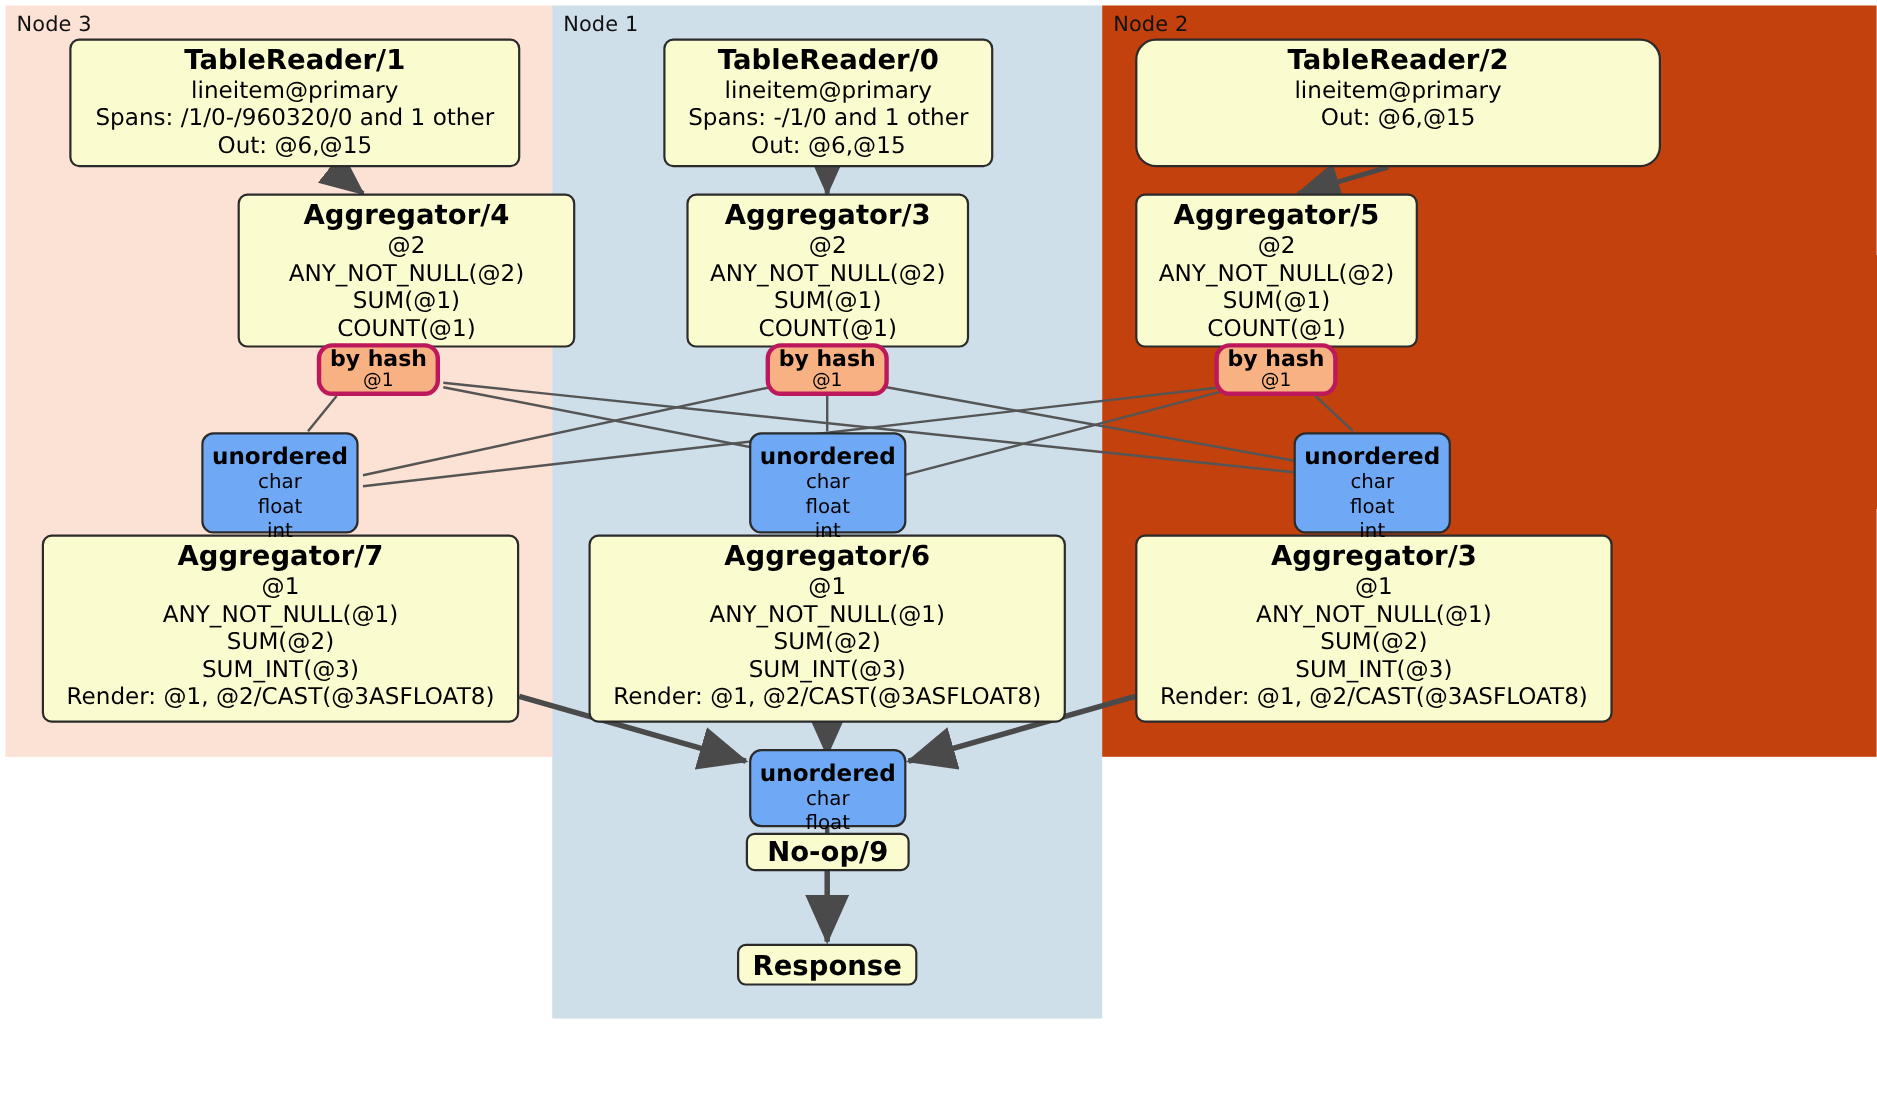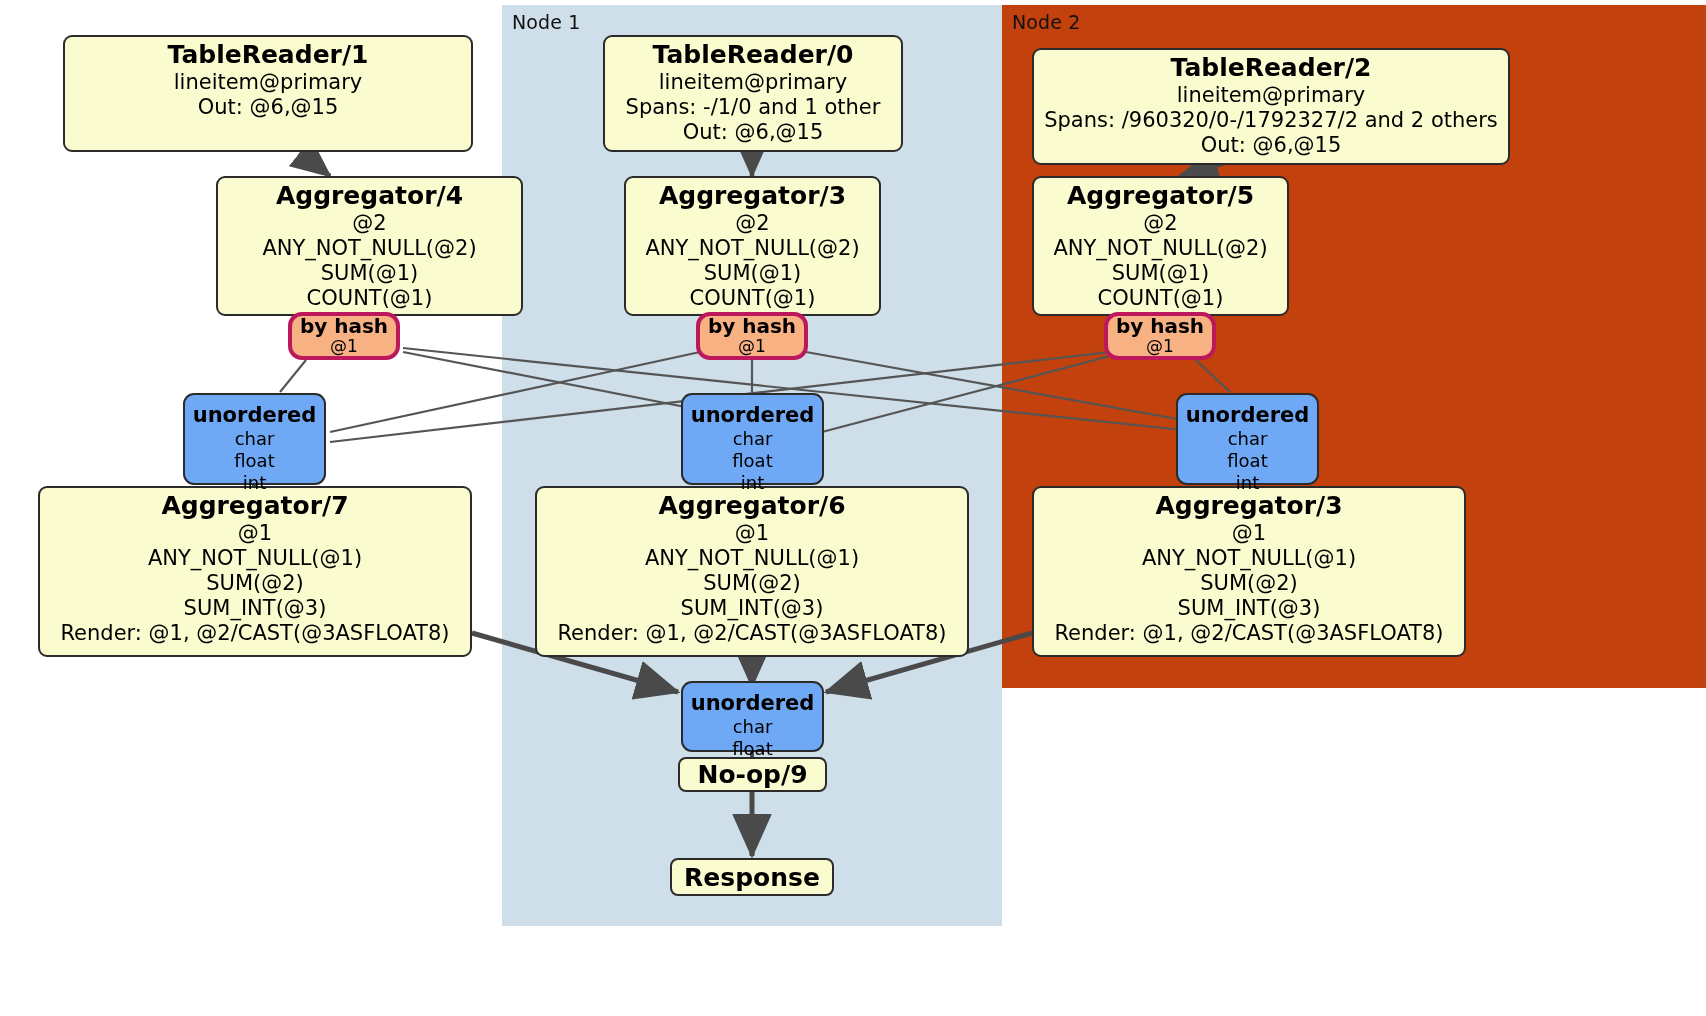--- a/index.html
+++ b/index.html
@@ -45,20 +45,23 @@
             display:flex;align-items:center;justify-content:center;}
   .smallbox span{font-size:25px;font-weight:bold;white-space:nowrap;}
 
   #edges{position:absolute;left:0;top:0;width:1706px;height:1016px;z-index:3;}
 </style>
 </head>
 <body>
 
 <div id="canvas">
 
+  <div class="region" style="left:5px;top:5px;width:497px;height:683px;background:#fbe2d5;">
+    <div class="region-label">Node 3</div>
+  </div>
 
   <div class="region" style="left:502px;top:5px;width:500px;height:921px;background:#cfdfea;">
     <div class="region-label">Node 1</div>
   </div>
 
   <div class="region" style="left:1002px;top:5px;width:793px;height:683px;background:#c2410c;padding-left:23px;">
     <div class="region-label">Node 2</div>
   </div>
 
   <svg id="edges" viewBox="0 0 1706 1016">
@@ -109,34 +112,34 @@
     </g>
 
     <g stroke="#4a4a4a" stroke-width="5" fill="none">
       <path d="M752,790 L752,856" marker-end="url(#ah)"></path>
     </g>
   </svg>
 
   <div class="proc" style="left:63px;top:35px;width:410px;height:117px;">
     <div class="title">TableReader/1</div>
     <div class="det">lineitem@primary</div>
+    <div class="det">Spans: /1/0-/960320/0 and 1 other</div>
     <div class="det">Out: @6,@15</div>
   </div>
 
   <div class="proc" style="left:603px;top:35px;width:300px;height:117px;">
     <div class="title">TableReader/0</div>
     <div class="det">lineitem@primary</div>
     <div class="det">Spans: -/1/0 and 1 other</div>
     <div class="det">Out: @6,@15</div>
   </div>
 
-  <div class="proc" style="left:1032px;top:48px;width:478px;height:117px;">
+  <div class="proc" style="left:1032px;top:35px;width:478px;height:117px;border-radius:19px;">
     <div class="title">TableReader/2</div>
     <div class="det">lineitem@primary</div>
-    <div class="det">Spans: /960320/0-/1792327/2 and 2 others</div>
     <div class="det">Out: @6,@15</div>
   </div>
 
   <div class="proc" style="left:216px;top:176px;width:307px;height:140px;align-items:center;">
     <div class="title">Aggregator/4</div>
     <div class="det">@2</div>
     <div class="det">ANY_NOT_NULL(@2)</div>
     <div class="det">SUM(@1)</div>
     <div class="det">COUNT(@1)</div>
   </div>

